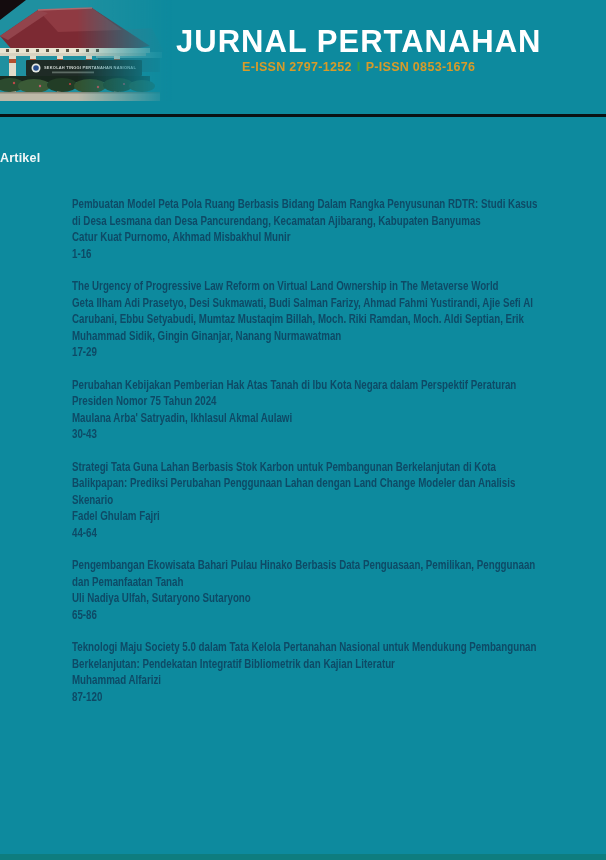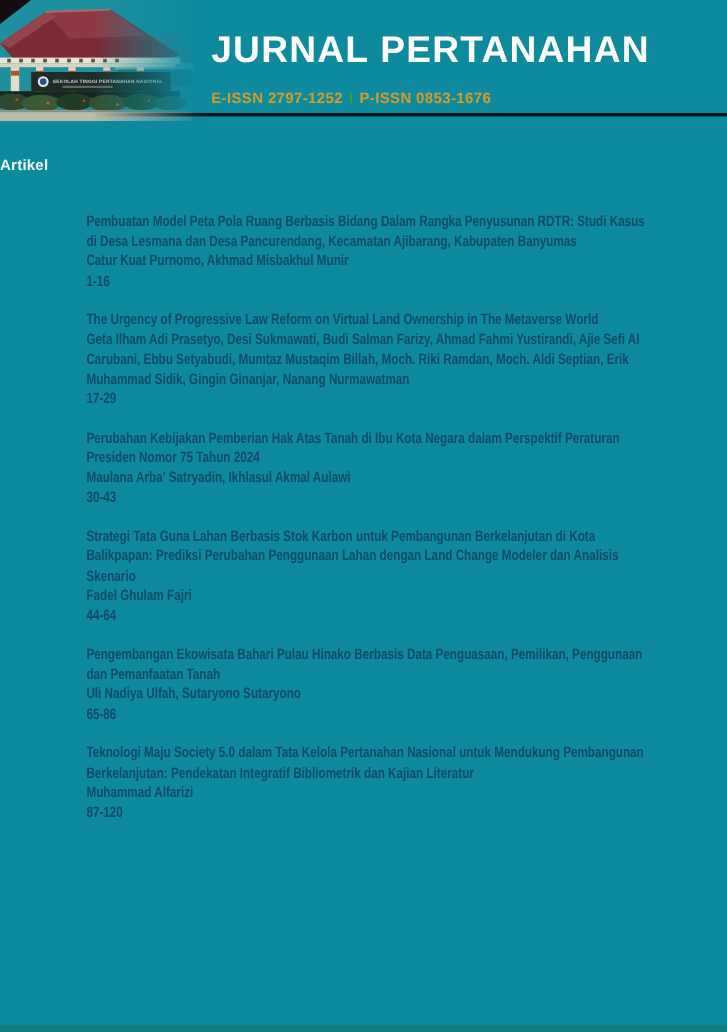--- a/index.html
+++ b/index.html
@@ -3,28 +3,28 @@
 <meta charset="utf-8">
 <style>
   html,body{margin:0;padding:0;}
   body{
     width:606px;height:860px;position:relative;overflow:hidden;
     background:#0d8a9e;
     font-family:"Liberation Sans",sans-serif;
   }
   .page{position:absolute;inset:0;}
   
-  header{position:relative;height:94px;background:#0d8a9e;}
+  header{position:relative;height:114px;background:#0d8a9e;}
   .banner-photo{position:absolute;left:0;top:0;width:172px;height:101px;}
   .banner-text{position:absolute;left:176px;top:25px;white-space:nowrap;}
   h1.journal-title{
     margin:0;font-size:31px;line-height:34px;font-weight:700;color:#ffffff;
     letter-spacing:1px;
   }
-  .issn-line{margin-top:16px;font-size:12.5px;font-weight:700;color:#d99b28;letter-spacing:.3px;}
+  .issn-line{margin-top:1px;font-size:12.5px;font-weight:700;color:#d99b28;letter-spacing:.3px;text-align:center;}
   .issn-sep{color:#3aa23a;margin:0 5px;}
   .header-divider{height:3px;background:#0a1214;}
   
   .section-heading{
     margin:34px 0 0;
     font-size:12.5px;font-weight:700;color:#f2f7f7;letter-spacing:.2px;
   }
   
   .articles{
     margin:31px 0 0 72px;width:600px;

